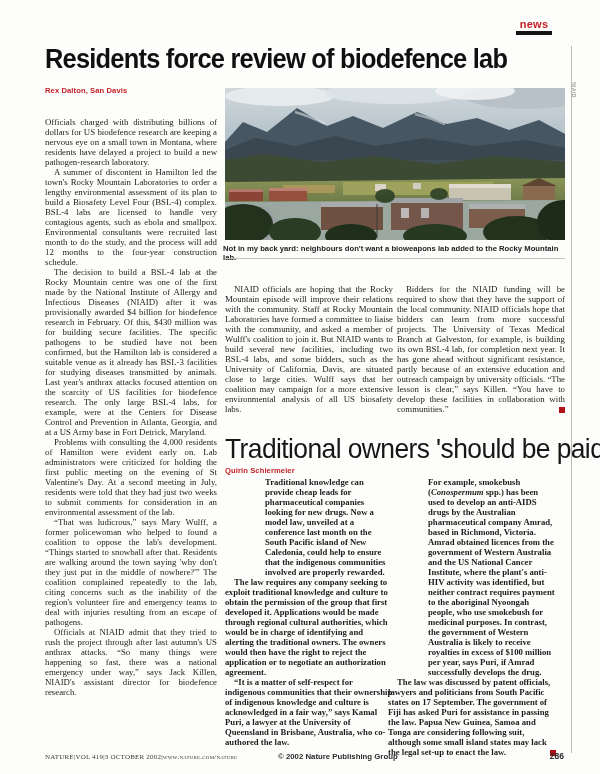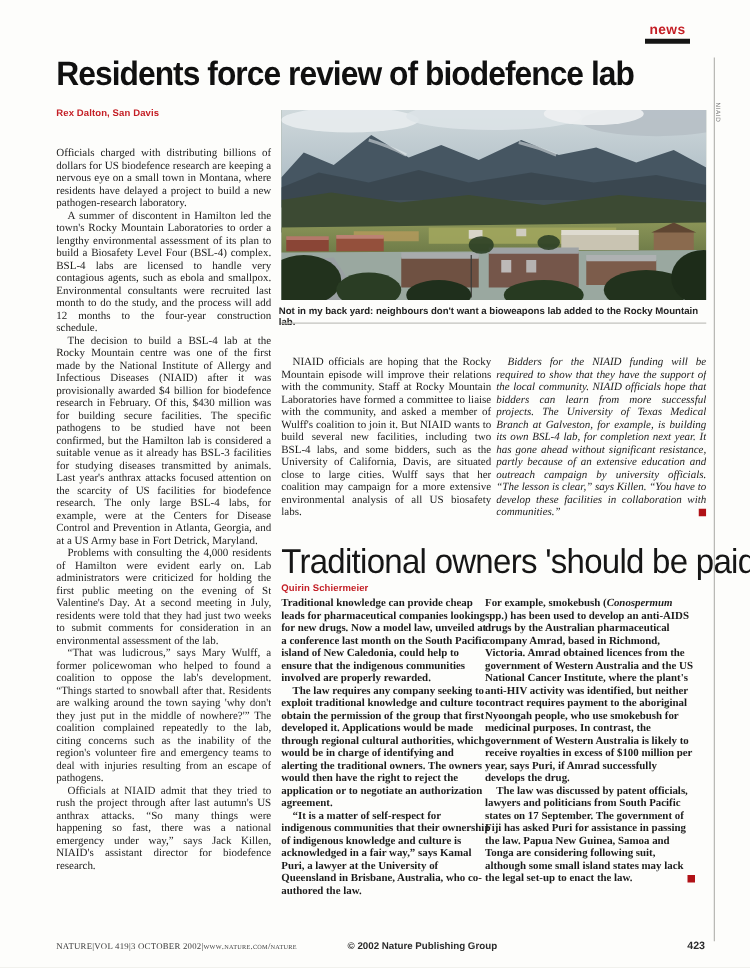--- a/index.html
+++ b/index.html
@@ -31,21 +31,21 @@
   
   .a1col {
     position: absolute; width: 172px; overflow: hidden;
     font-size: 8.8px; line-height: 10px; text-align: justify; margin-top: 20px;
   }
   .a1col p { text-indent: 9px; }
   .a1col p.first { text-indent: 0; }
   .col-1 { top: 97px;  left: 45px;  height: 660px; }
   .col-2 { top: 264px; left: 225px; width: 168px; height: 140px; }
   .col-2 p { text-indent: 9px; }
-  .col-3 { top: 264px; left: 397px; width: 168px; height: 140px; font-style: italic; }
+  .col-3 { top: 264px; left: 397px; width: 168px; height: 140px; }
   .col-3 p { text-indent: 9px; }
   
   .photo {
     position: absolute; top: 88px; left: 225px; width: 340px; height: 152px;
     overflow: hidden; background: #9aa8a0;
   }
   .photo svg { display: block; }
   .photo-credit {
     position: absolute; top: 82px; left: 567px; width: 10px; height: 40px;
     writing-mode: vertical-rl; font-family: "Liberation Sans", sans-serif;
@@ -66,21 +66,21 @@
     font-family: "Liberation Sans", sans-serif; font-weight: 400;
     font-size: 27.5px; letter-spacing: -0.6px; color: #161616;
     transform: scaleX(.96); transform-origin: 0 50%; white-space: nowrap;
   }
   .byline-2 { position: absolute; top: 466px; left: 225px; }
   .a2col {
     position: absolute; top: 477px; width: 168px; height: 280px; overflow: hidden;
     font-size: 8.7px; line-height: 10px; font-weight: 700; text-align: left;
   }
   .a2col p { text-indent: 9px; }
-  .a2col p.first { text-indent: 0; }
+  .a2col p.first { text-indent: 0; margin-left: 40px; }
   .a2col-1 { left: 225px; }
   .a2col-2 { left: 388px; }
   .sci-name { font-style: italic; }
   
   .endmark {
     float: right; width: 6px; height: 6px; margin-top: 3px; margin-left: 4px;
     background: var(--endmark-red, #b01116);
   }
   .right-rule {
     position: absolute; top: 46px; left: 571px; width: 1px; height: 707px;
@@ -201,15 +201,15 @@
   </div>
 
   <div class="a2col a2col-2">
     <p class="first"><span>For example, smokebush (</span><span class="sci-name">Conospermum</span><span> spp.) has been used to develop an anti-AIDS drugs by the Australian pharmaceutical company Amrad, based in Richmond, Victoria. Amrad obtained licences from the government of Western Australia and the US National Cancer Institute, where the plant's anti-HIV activity was identified, but neither contract requires payment to the aboriginal Nyoongah people, who use smokebush for medicinal purposes. In contrast, the government of Western Australia is likely to receive royalties in excess of $100 million per year, says Puri, if Amrad successfully develops the drug.</span></p>
     <p><span>The law was discussed by patent officials, lawyers and politicians from South Pacific states on 17 September. The government of Fiji has asked Puri for assistance in passing the law. Papua New Guinea, Samoa and Tonga are considering following suit, although some small island states may lack the legal set-up to enact the law.</span><span class="endmark"></span></p>
   </div>
 
   <div class="right-rule"></div>
   <div class="footer-left">NATURE|VOL 419|3 OCTOBER 2002|www.nature.com/nature</div>
   <div class="footer-center">© 2002 Nature Publishing Group</div>
-  <div class="footer-page-number">423</div>
+  <div class="footer-page-number">286</div>
 
 </div>
 
 </body></html>

